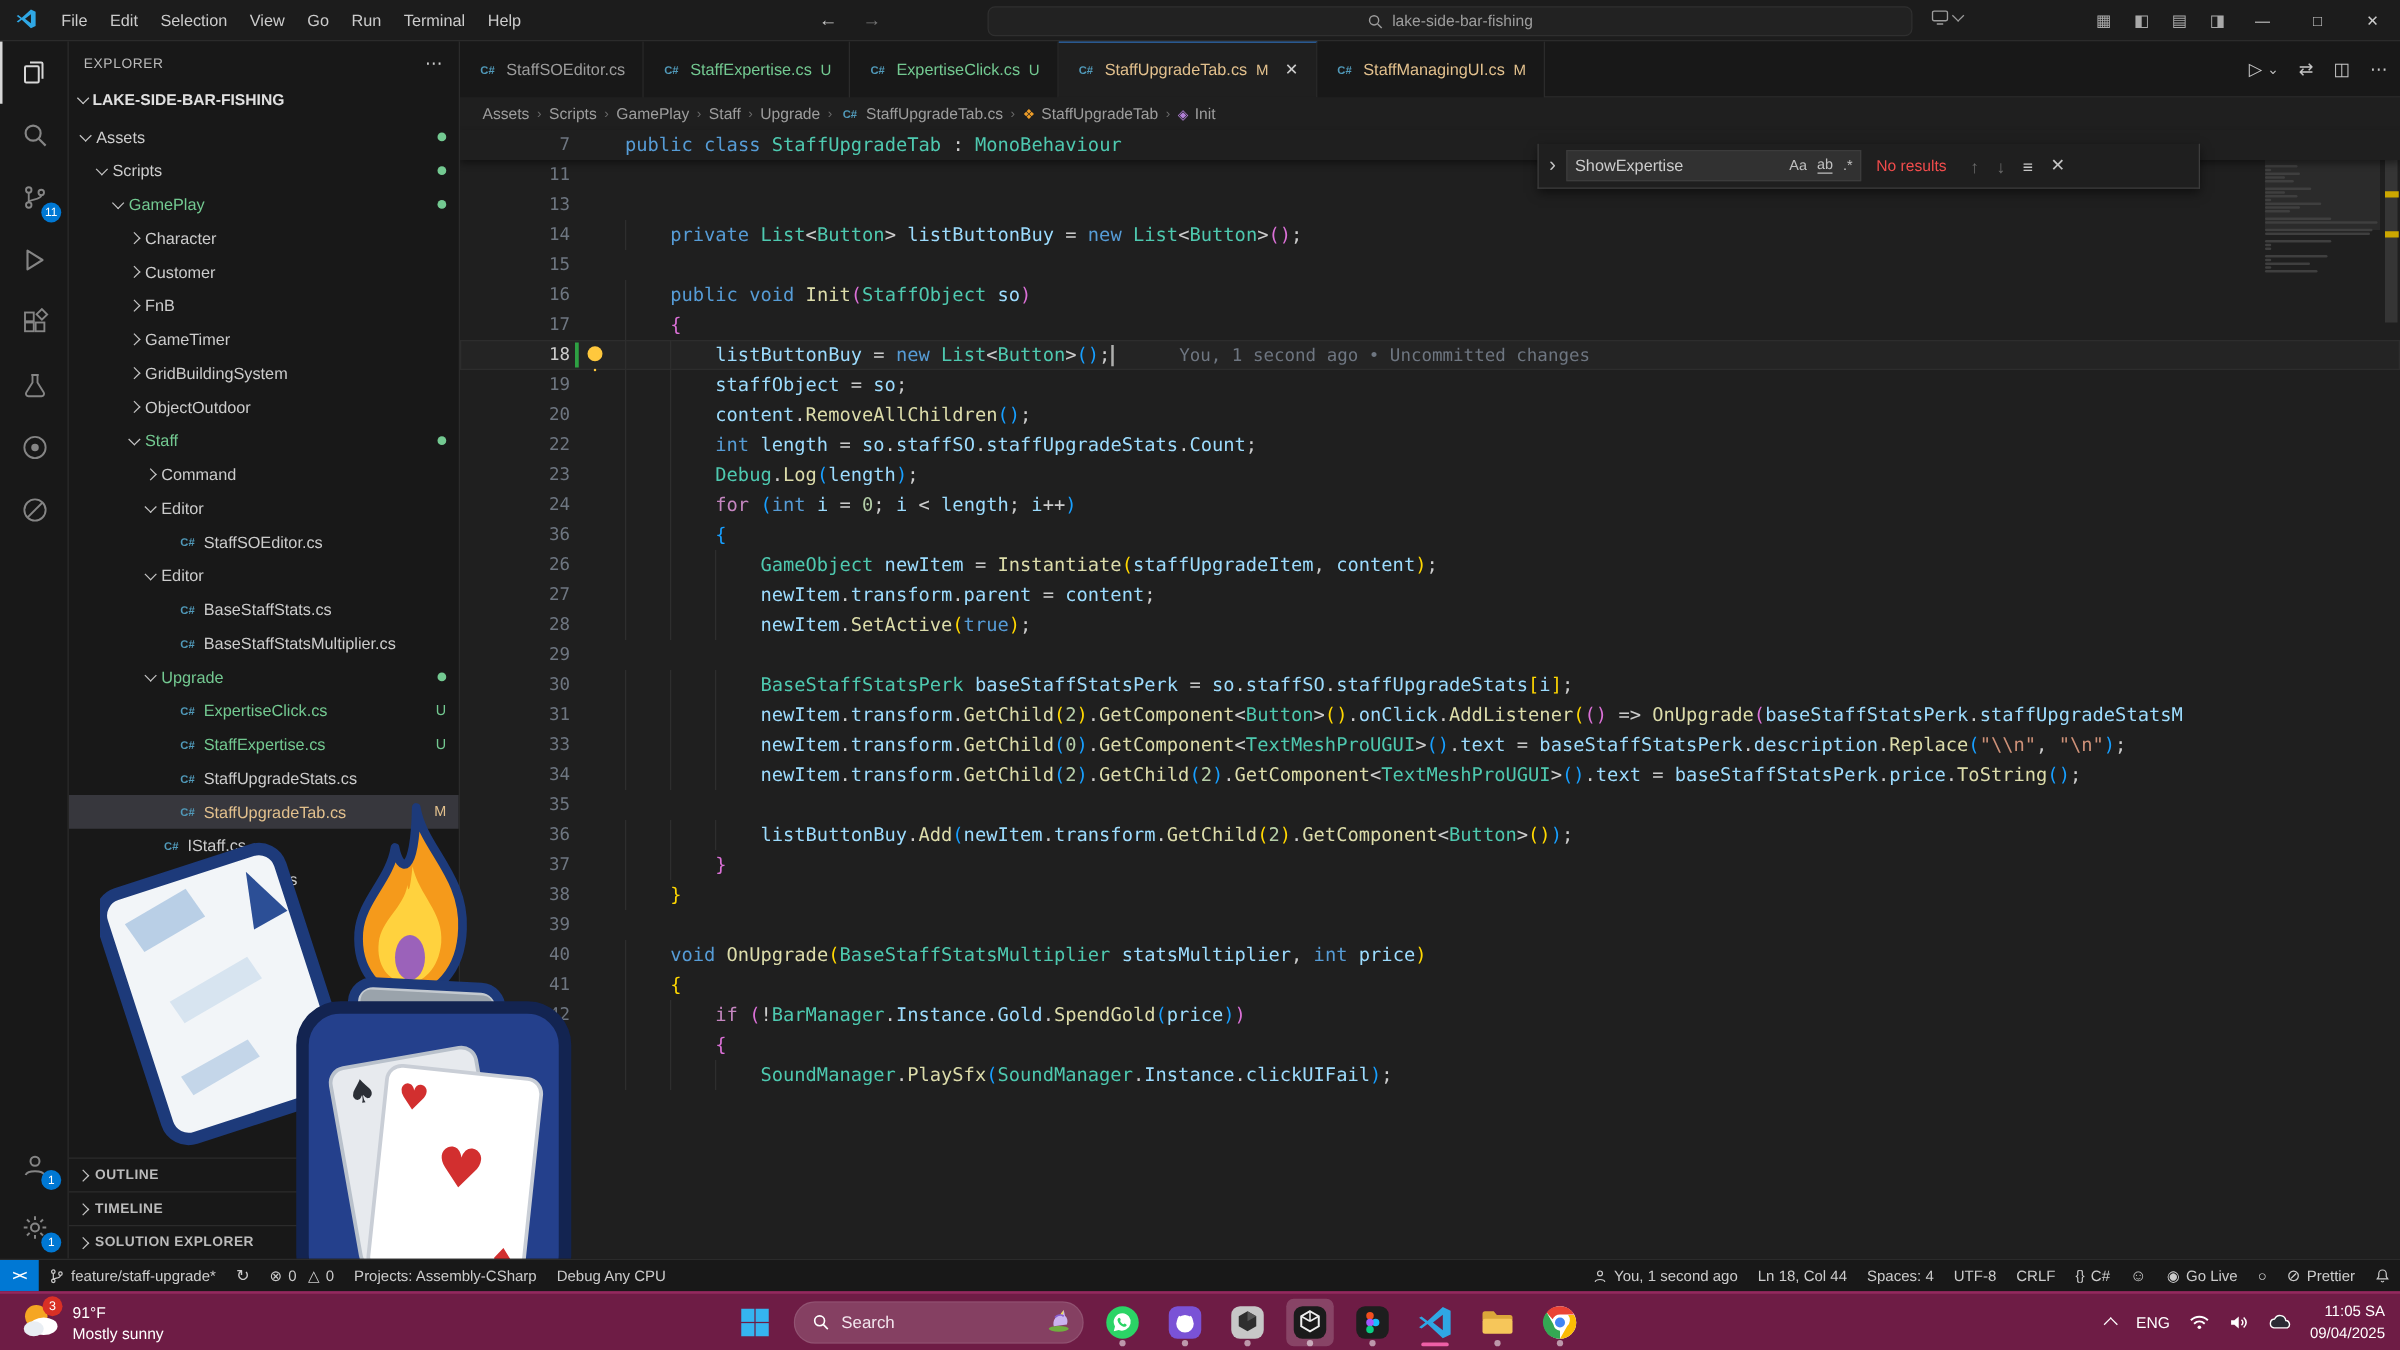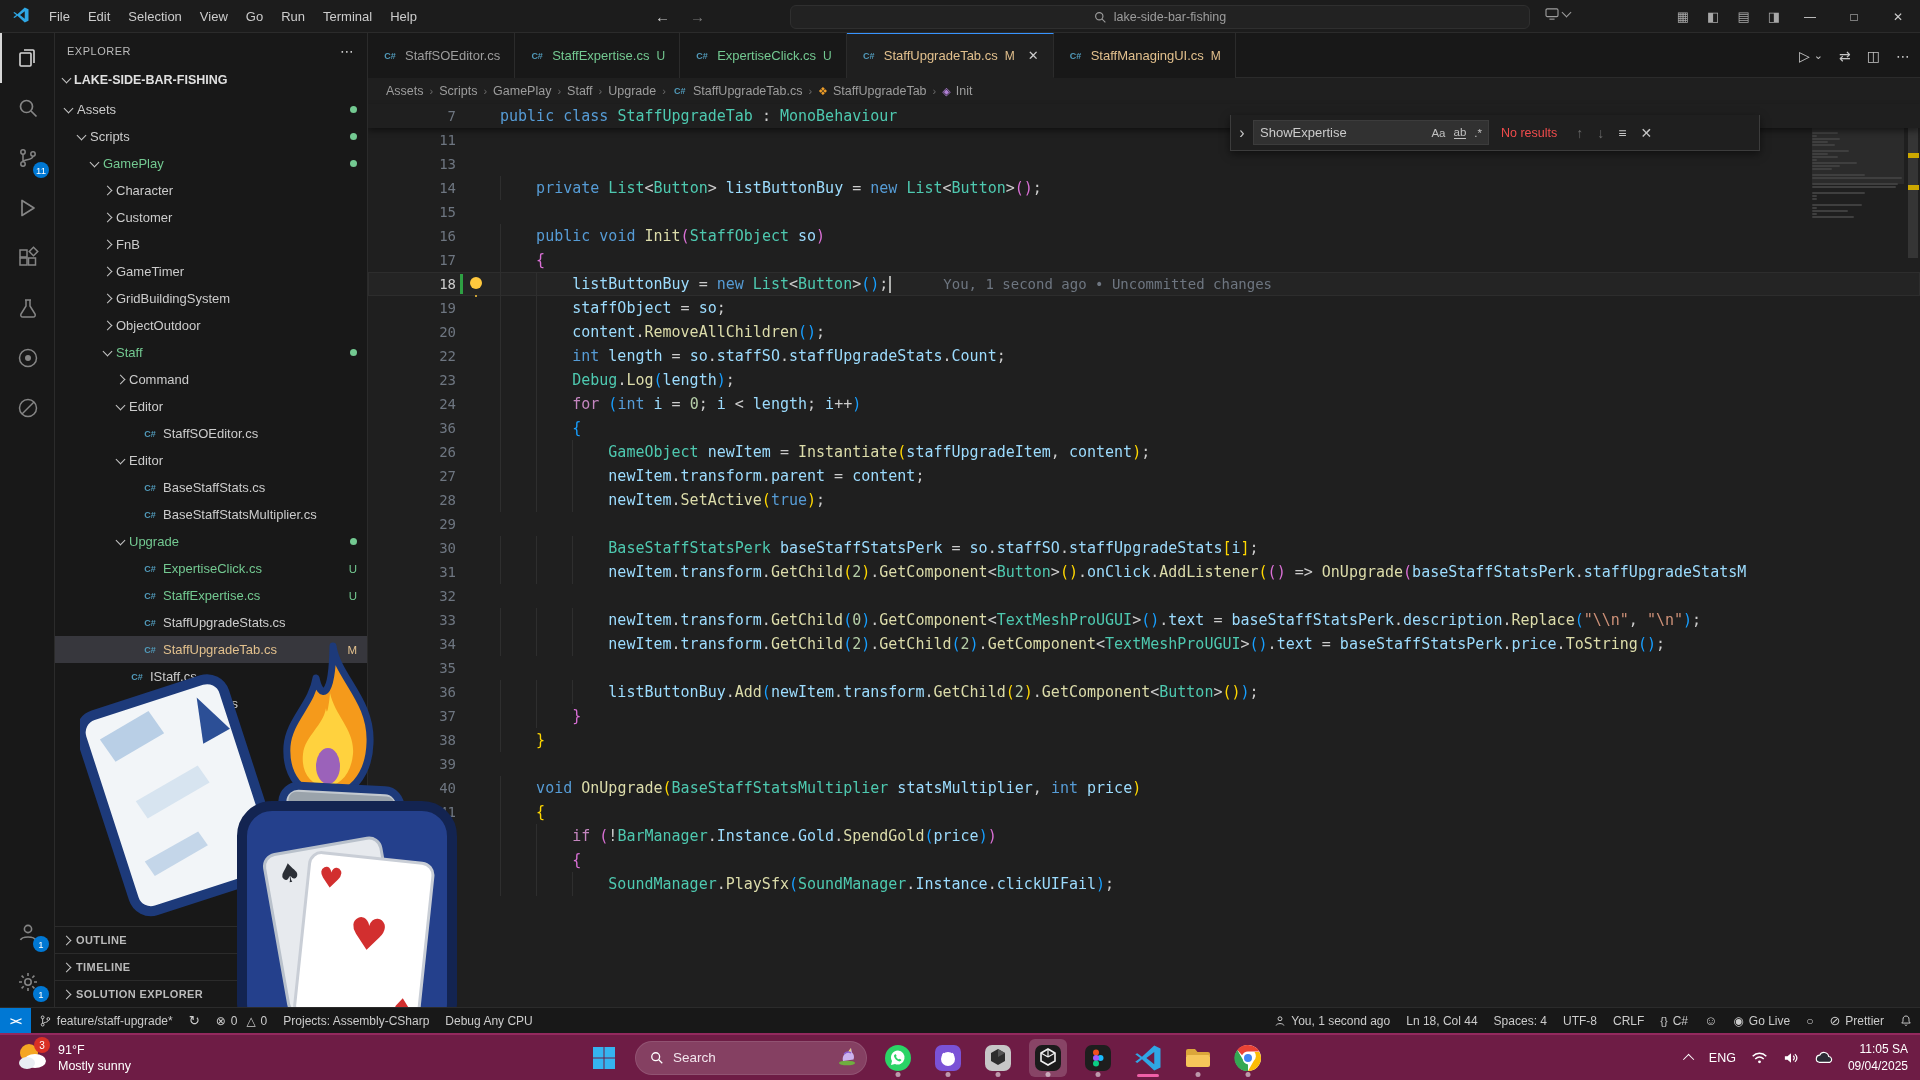--- a/index.html
+++ b/index.html
@@ -485,21 +485,20 @@
       <div class="crow"><span class="num">22</span><span class="glyph"></span><span class="src"><span class="ind">    </span><span class="ind">    </span><span style="color:#569cd6">int</span> <span style="color:#9cdcfe">length</span> <span style="color:#cccccc">=</span> <span style="color:#9cdcfe">so</span><span style="color:#cccccc">.</span><span style="color:#9cdcfe">staffSO</span><span style="color:#cccccc">.</span><span style="color:#9cdcfe">staffUpgradeStats</span><span style="color:#cccccc">.</span><span style="color:#9cdcfe">Count</span><span style="color:#cccccc">;</span></span></div>
       <div class="crow"><span class="num">23</span><span class="glyph"></span><span class="src"><span class="ind">    </span><span class="ind">    </span><span style="color:#4ec9b0">Debug</span><span style="color:#cccccc">.</span><span style="color:#dcdcaa">Log</span><span style="color:#179fff">(</span><span style="color:#9cdcfe">length</span><span style="color:#179fff">)</span><span style="color:#cccccc">;</span></span></div>
       <div class="crow"><span class="num">24</span><span class="glyph"></span><span class="src"><span class="ind">    </span><span class="ind">    </span><span style="color:#c586c0">for</span> <span style="color:#179fff">(</span><span style="color:#569cd6">int</span> <span style="color:#9cdcfe">i</span> <span style="color:#cccccc">=</span> <span style="color:#b5cea8">0</span><span style="color:#cccccc">;</span> <span style="color:#9cdcfe">i</span> <span style="color:#cccccc">&lt;</span> <span style="color:#9cdcfe">length</span><span style="color:#cccccc">;</span> <span style="color:#9cdcfe">i</span><span style="color:#cccccc">+</span><span style="color:#cccccc">+</span><span style="color:#179fff">)</span></span></div>
       <div class="crow"><span class="num">36</span><span class="glyph"></span><span class="src"><span class="ind">    </span><span class="ind">    </span><span style="color:#179fff">{</span></span></div>
       <div class="crow"><span class="num">26</span><span class="glyph"></span><span class="src"><span class="ind">    </span><span class="ind">    </span><span class="ind">    </span><span style="color:#4ec9b0">GameObject</span> <span style="color:#9cdcfe">newItem</span> <span style="color:#cccccc">=</span> <span style="color:#dcdcaa">Instantiate</span><span style="color:#ffd700">(</span><span style="color:#9cdcfe">staffUpgradeItem</span><span style="color:#cccccc">,</span> <span style="color:#9cdcfe">content</span><span style="color:#ffd700">)</span><span style="color:#cccccc">;</span></span></div>
       <div class="crow"><span class="num">27</span><span class="glyph"></span><span class="src"><span class="ind">    </span><span class="ind">    </span><span class="ind">    </span><span style="color:#9cdcfe">newItem</span><span style="color:#cccccc">.</span><span style="color:#9cdcfe">transform</span><span style="color:#cccccc">.</span><span style="color:#9cdcfe">parent</span> <span style="color:#cccccc">=</span> <span style="color:#9cdcfe">content</span><span style="color:#cccccc">;</span></span></div>
       <div class="crow"><span class="num">28</span><span class="glyph"></span><span class="src"><span class="ind">    </span><span class="ind">    </span><span class="ind">    </span><span style="color:#9cdcfe">newItem</span><span style="color:#cccccc">.</span><span style="color:#dcdcaa">SetActive</span><span style="color:#ffd700">(</span><span style="color:#569cd6">true</span><span style="color:#ffd700">)</span><span style="color:#cccccc">;</span></span></div>
       <div class="crow"><span class="num">29</span><span class="glyph"></span><span class="src"></span></div>
       <div class="crow"><span class="num">30</span><span class="glyph"></span><span class="src"><span class="ind">    </span><span class="ind">    </span><span class="ind">    </span><span style="color:#4ec9b0">BaseStaffStatsPerk</span> <span style="color:#9cdcfe">baseStaffStatsPerk</span> <span style="color:#cccccc">=</span> <span style="color:#9cdcfe">so</span><span style="color:#cccccc">.</span><span style="color:#9cdcfe">staffSO</span><span style="color:#cccccc">.</span><span style="color:#9cdcfe">staffUpgradeStats</span><span style="color:#ffd700">[</span><span style="color:#9cdcfe">i</span><span style="color:#ffd700">]</span><span style="color:#cccccc">;</span></span></div>
       <div class="crow"><span class="num">31</span><span class="glyph"></span><span class="src"><span class="ind">    </span><span class="ind">    </span><span class="ind">    </span><span style="color:#9cdcfe">newItem</span><span style="color:#cccccc">.</span><span style="color:#9cdcfe">transform</span><span style="color:#cccccc">.</span><span style="color:#dcdcaa">GetChild</span><span style="color:#ffd700">(</span><span style="color:#b5cea8">2</span><span style="color:#ffd700">)</span><span style="color:#cccccc">.</span><span style="color:#dcdcaa">GetComponent</span><span style="color:#cccccc">&lt;</span><span style="color:#4ec9b0">Button</span><span style="color:#cccccc">&gt;</span><span style="color:#ffd700">(</span><span style="color:#ffd700">)</span><span style="color:#cccccc">.</span><span style="color:#9cdcfe">onClick</span><span style="color:#cccccc">.</span><span style="color:#dcdcaa">AddListener</span><span style="color:#ffd700">(</span><span style="color:#da70d6">(</span><span style="color:#da70d6">)</span> <span style="color:#cccccc">=</span><span style="color:#cccccc">&gt;</span> <span style="color:#dcdcaa">OnUpgrade</span><span style="color:#da70d6">(</span><span style="color:#9cdcfe">baseStaffStatsPerk</span><span style="color:#cccccc">.</span><span style="color:#9cdcfe">staffUpgradeStatsM</span></span></div>
-      <div class="crow"><span class="num">32</span><span class="glyph"></span><span class="src"></span></div>
       <div class="crow"><span class="num">33</span><span class="glyph"></span><span class="src"><span class="ind">    </span><span class="ind">    </span><span class="ind">    </span><span style="color:#9cdcfe">newItem</span><span style="color:#cccccc">.</span><span style="color:#9cdcfe">transform</span><span style="color:#cccccc">.</span><span style="color:#dcdcaa">GetChild</span><span style="color:#179fff">(</span><span style="color:#b5cea8">0</span><span style="color:#179fff">)</span><span style="color:#cccccc">.</span><span style="color:#dcdcaa">GetComponent</span><span style="color:#cccccc">&lt;</span><span style="color:#4ec9b0">TextMeshProUGUI</span><span style="color:#cccccc">&gt;</span><span style="color:#179fff">(</span><span style="color:#179fff">)</span><span style="color:#cccccc">.</span><span style="color:#9cdcfe">text</span> <span style="color:#cccccc">=</span> <span style="color:#9cdcfe">baseStaffStatsPerk</span><span style="color:#cccccc">.</span><span style="color:#9cdcfe">description</span><span style="color:#cccccc">.</span><span style="color:#dcdcaa">Replace</span><span style="color:#179fff">(</span><span style="color:#ce9178">"\\n"</span><span style="color:#cccccc">,</span> <span style="color:#ce9178">"\n"</span><span style="color:#179fff">)</span><span style="color:#cccccc">;</span></span></div>
       <div class="crow"><span class="num">34</span><span class="glyph"></span><span class="src"><span class="ind">    </span><span class="ind">    </span><span class="ind">    </span><span style="color:#9cdcfe">newItem</span><span style="color:#cccccc">.</span><span style="color:#9cdcfe">transform</span><span style="color:#cccccc">.</span><span style="color:#dcdcaa">GetChild</span><span style="color:#179fff">(</span><span style="color:#b5cea8">2</span><span style="color:#179fff">)</span><span style="color:#cccccc">.</span><span style="color:#dcdcaa">GetChild</span><span style="color:#179fff">(</span><span style="color:#b5cea8">2</span><span style="color:#179fff">)</span><span style="color:#cccccc">.</span><span style="color:#dcdcaa">GetComponent</span><span style="color:#cccccc">&lt;</span><span style="color:#4ec9b0">TextMeshProUGUI</span><span style="color:#cccccc">&gt;</span><span style="color:#179fff">(</span><span style="color:#179fff">)</span><span style="color:#cccccc">.</span><span style="color:#9cdcfe">text</span> <span style="color:#cccccc">=</span> <span style="color:#9cdcfe">baseStaffStatsPerk</span><span style="color:#cccccc">.</span><span style="color:#9cdcfe">price</span><span style="color:#cccccc">.</span><span style="color:#dcdcaa">ToString</span><span style="color:#179fff">(</span><span style="color:#179fff">)</span><span style="color:#cccccc">;</span></span></div>
       <div class="crow"><span class="num">35</span><span class="glyph"></span><span class="src"></span></div>
       <div class="crow"><span class="num">36</span><span class="glyph"></span><span class="src"><span class="ind">    </span><span class="ind">    </span><span class="ind">    </span><span style="color:#9cdcfe">listButtonBuy</span><span style="color:#cccccc">.</span><span style="color:#dcdcaa">Add</span><span style="color:#179fff">(</span><span style="color:#9cdcfe">newItem</span><span style="color:#cccccc">.</span><span style="color:#9cdcfe">transform</span><span style="color:#cccccc">.</span><span style="color:#dcdcaa">GetChild</span><span style="color:#ffd700">(</span><span style="color:#b5cea8">2</span><span style="color:#ffd700">)</span><span style="color:#cccccc">.</span><span style="color:#dcdcaa">GetComponent</span><span style="color:#cccccc">&lt;</span><span style="color:#4ec9b0">Button</span><span style="color:#cccccc">&gt;</span><span style="color:#ffd700">(</span><span style="color:#ffd700">)</span><span style="color:#179fff">)</span><span style="color:#cccccc">;</span></span></div>
       <div class="crow"><span class="num">37</span><span class="glyph"></span><span class="src"><span class="ind">    </span><span class="ind">    </span><span style="color:#da70d6">}</span></span></div>
       <div class="crow"><span class="num">38</span><span class="glyph"></span><span class="src"><span class="ind">    </span><span style="color:#ffd700">}</span></span></div>
       <div class="crow"><span class="num">39</span><span class="glyph"></span><span class="src"></span></div>
       <div class="crow"><span class="num">40</span><span class="glyph"></span><span class="src"><span class="ind">    </span><span style="color:#569cd6">void</span> <span style="color:#dcdcaa">OnUpgrade</span><span style="color:#ffd700">(</span><span style="color:#4ec9b0">BaseStaffStatsMultiplier</span> <span style="color:#9cdcfe">statsMultiplier</span><span style="color:#cccccc">,</span> <span style="color:#569cd6">int</span> <span style="color:#9cdcfe">price</span><span style="color:#ffd700">)</span></span></div>
       <div class="crow"><span class="num">41</span><span class="glyph"></span><span class="src"><span class="ind">    </span><span style="color:#ffd700">{</span></span></div>
       <div class="crow"><span class="num">42</span><span class="glyph"></span><span class="src"><span class="ind">    </span><span class="ind">    </span><span style="color:#c586c0">if</span> <span style="color:#da70d6">(</span><span style="color:#cccccc">!</span><span style="color:#4ec9b0">BarManager</span><span style="color:#cccccc">.</span><span style="color:#9cdcfe">Instance</span><span style="color:#cccccc">.</span><span style="color:#9cdcfe">Gold</span><span style="color:#cccccc">.</span><span style="color:#dcdcaa">SpendGold</span><span style="color:#179fff">(</span><span style="color:#9cdcfe">price</span><span style="color:#179fff">)</span><span style="color:#da70d6">)</span></span></div>

